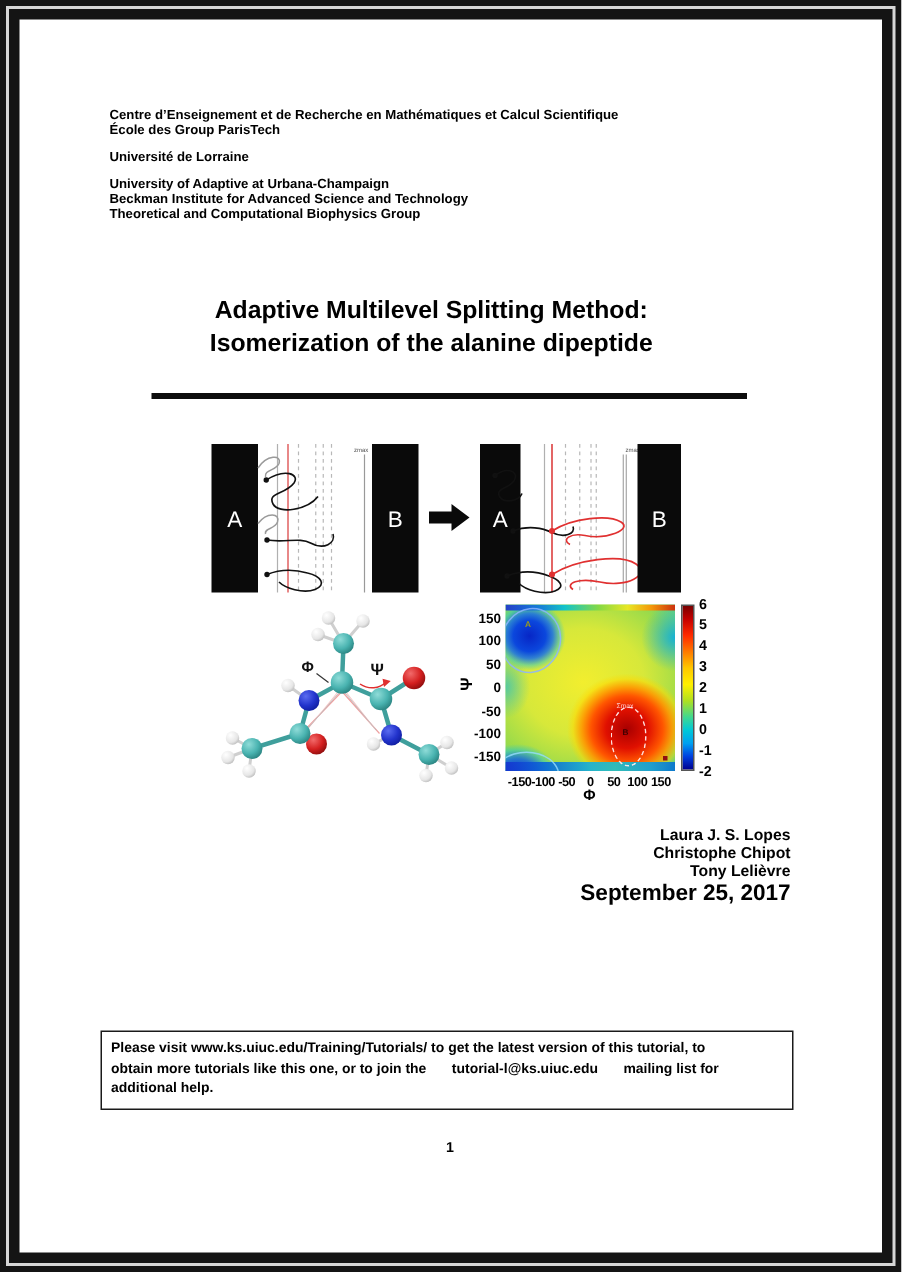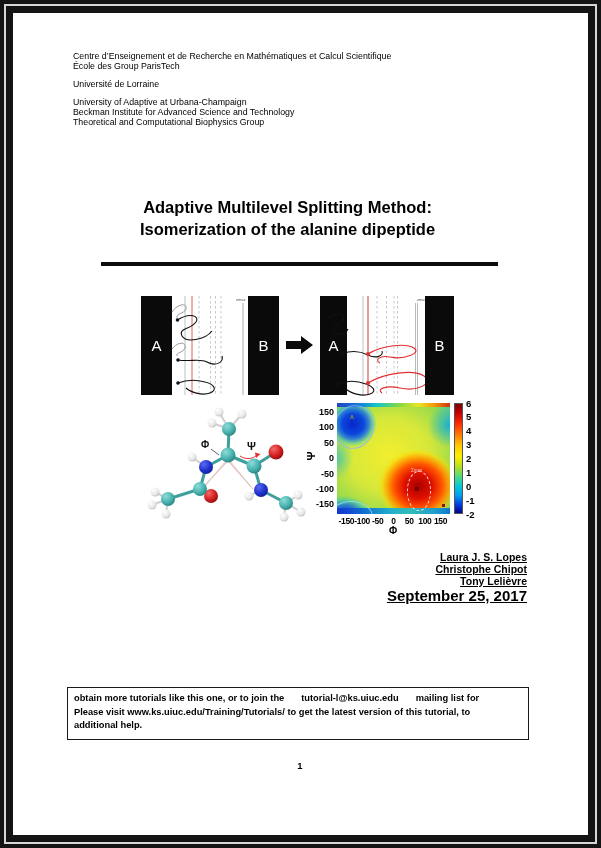--- a/index.html
+++ b/index.html
@@ -8,21 +8,21 @@
     font-family:"Liberation Sans",sans-serif;color:#000;overflow:hidden;
   }
   
   .frame-a{position:absolute;inset:0;background:#141414;z-index:0;}
   .frame-b{position:absolute;inset:4px;background:#d6d6d6;z-index:1;}
   .frame-c{position:absolute;inset:6px;background:#141414;z-index:2;}
   .frame-d{position:absolute;inset:13px;background:#ffffff;z-index:3;}
   .content{position:absolute;inset:0;z-index:10;}
 
   
-  .affiliations{position:absolute;left:73px;top:52px;font-size:8.8px;line-height:9.9px;font-weight:400;letter-spacing:0;}
+  .affiliations{position:absolute;left:73px;top:72px;font-size:8.8px;line-height:9.9px;font-weight:700;letter-spacing:0;}
   .aff-group{margin-bottom:8px;}
 
   
   .title{position:absolute;left:0;top:196px;width:575px;text-align:center;
          font-size:16.5px;line-height:22px;font-weight:600;}
   .rule{position:absolute;left:101px;top:262px;width:397px;height:4px;background:#0d0d0d;}
 
   
   .schematic{position:absolute;left:135px;top:292px;}
   .molecule{position:absolute;left:135px;top:398px;}
@@ -54,21 +54,21 @@
 
   .ytick{position:absolute;left:301px;width:33px;text-align:right;font-size:9px;font-weight:bold;line-height:10px;}
   .xtick{position:absolute;top:516px;width:28px;text-align:center;font-size:8.5px;font-weight:bold;letter-spacing:-0.3px;line-height:10px;}
   .ylab{position:absolute;left:307px;top:450px;font-size:11px;font-weight:bold;transform:rotate(-90deg);}
   .xlab{position:absolute;left:378px;top:525px;width:30px;text-align:center;font-size:10px;font-weight:bold;}
   .colorbar{position:absolute;left:454px;top:403px;width:9px;height:111px;border:1px solid #555;box-sizing:border-box;
     background:linear-gradient(to bottom,#7a0000 0%,#c40000 8%,#ff2a00 18%,#ff7a00 28%,#ffc800 38%,#fff000 48%,#b0e020 58%,#40d890 68%,#00c8d8 76%,#00a0f0 84%,#0040e0 92%,#000090 100%);}
   .cbtick{position:absolute;left:466px;width:20px;font-size:9.5px;font-weight:bold;line-height:10px;}
 
   
-  .authors{position:absolute;right:74px;top:551px;text-align:right;font-size:10.5px;line-height:12px;font-weight:600;text-decoration:underline;}
+  .authors{position:absolute;right:74px;top:551px;text-align:right;font-size:10.5px;line-height:12px;font-weight:600;}
   .date{margin-top:3px;font-size:15px;}
 
   
   .footer{position:absolute;left:67px;top:687px;width:448px;border:1.5px solid #1a1a1a;
     padding:4px 6px 6px;font-size:9.3px;line-height:13.5px;font-weight:600;}
   .footer .gap{display:inline-block;width:17px;}
 
   .page-num{position:absolute;left:290px;top:760px;width:20px;text-align:center;font-size:9.5px;font-weight:600;}
 </style>
 </head>
@@ -282,20 +282,20 @@
   <div class="cbtick" style="top:509.5px">-2</div>
 
   <div class="authors">
     <div>Laura J. S. Lopes</div>
     <div>Christophe Chipot</div>
     <div>Tony Lelièvre</div>
     <div class="date">September 25, 2017</div>
   </div>
 
   <div class="footer">
+    <div><span>Please visit </span><span>www.ks.uiuc.edu/Training/Tutorials/</span><span> to get the latest version of this tutorial, to</span></div>
     <div><span>obtain more tutorials like this one, or to join the</span><span class="gap"></span><span>tutorial-l@ks.uiuc.edu</span><span class="gap"></span><span>mailing list for</span></div>
-    <div><span>Please visit </span><span>www.ks.uiuc.edu/Training/Tutorials/</span><span> to get the latest version of this tutorial, to</span></div>
     <div>additional help.</div>
   </div>
 
   <div class="page-num">1</div>
 
 </div>
 
 </body></html>

